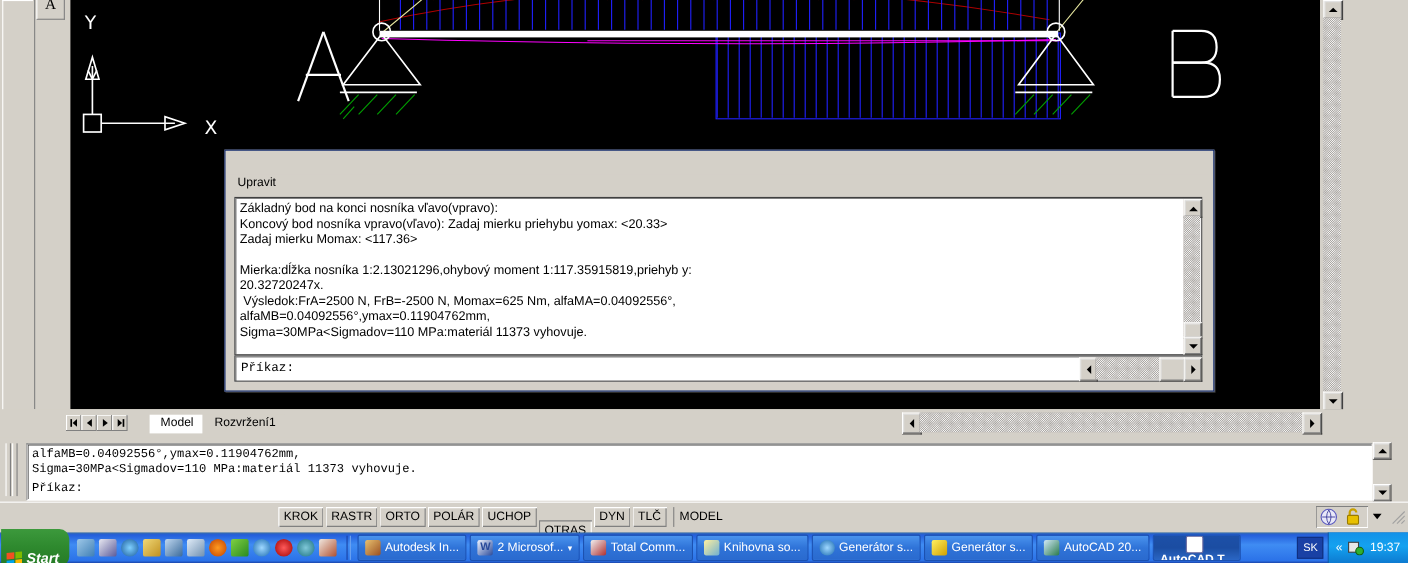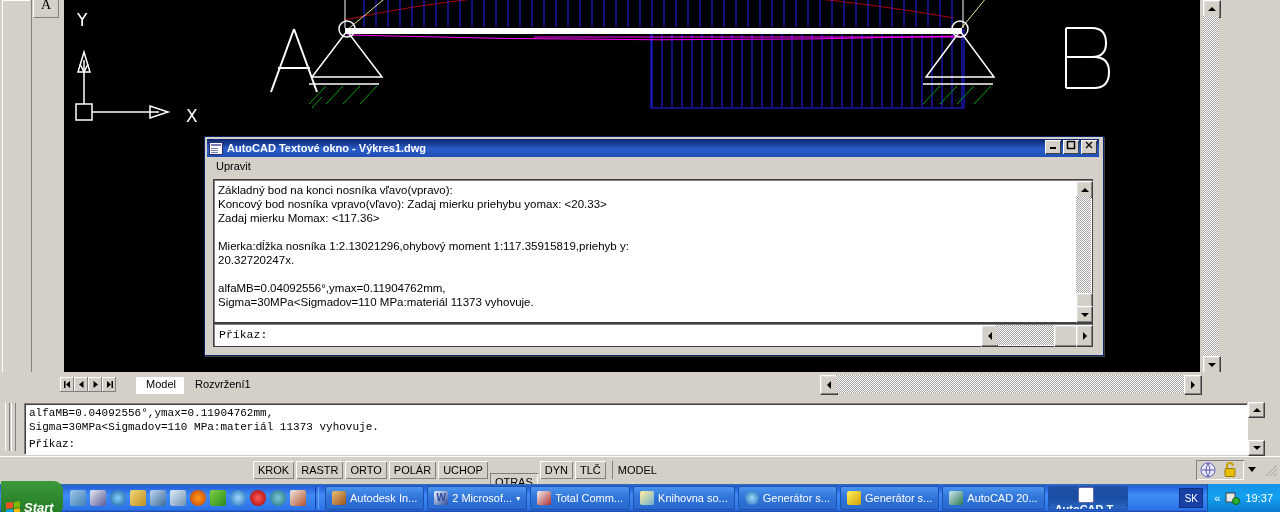--- a/index.html
+++ b/index.html
@@ -447,50 +447,30 @@
         <g stroke="#a0a0a0">
             <line x1="2" y1="14" x2="13" y2="3"></line>
             <line x1="6" y1="14" x2="13" y2="7"></line>
             <line x1="10" y1="14" x2="13" y2="11"></line>
           </g>
       </svg>
     </div>
   </div>
 
   <div class="textwin">
-    <div class="tw-title">
-      <div class="tw-icon"></div>
-      <div class="tw-title-text">AutoCAD Textové okno - Výkres1.dwg</div>
-      <div class="tw-btns">
-        <div class="tw-btn">
-          <svg width="10" height="10">
-              <rect x="2" y="7" width="6" height="2" fill="#000"></rect>
-            </svg>
-        </div>
-        <div class="tw-btn">
-          <svg width="10" height="10">
-              <rect x="1.5" y="1.5" width="7" height="7" fill="none" stroke="#000" stroke-width="1.5"></rect>
-            </svg>
-        </div>
-        <div class="tw-btn">
-          <svg width="10" height="10">
-              <path d="M2 2 L8 8 M8 2 L2 8" stroke="#000" stroke-width="1.3"></path>
-            </svg>
-        </div>
-      </div>
-    </div>
     <div class="tw-menu">
       <span>Upravit</span>
     </div>
     <div class="tw-body">
       <div class="tw-text">Základný bod na konci nosníka vľavo(vpravo):</div>
       <div class="tw-text" style="top:17px">Koncový bod nosníka vpravo(vľavo): Zadaj mierku priehybu yomax: &lt;20.33&gt;</div>
       <div class="tw-text" style="top:31px">Zadaj mierku Momax: &lt;117.36&gt;</div>
       <div class="tw-text" style="top:59px">Mierka:dĺžka nosníka 1:2.13021296,ohybový moment 1:117.35915819,priehyb y:</div>
       <div class="tw-text" style="top:73px">20.32720247x.</div>
+      <div class="tw-text" style="top:87px"> Výsledok:FrA=2500 N, FrB=-2500 N, Momax=625 Nm, alfaMA=0.04092556°,</div>
       <div class="tw-text" style="top:101px">alfaMB=0.04092556°,ymax=0.11904762mm,</div>
       <div class="tw-text" style="top:115px">Sigma=30MPa&lt;Sigmadov=110 MPa:materiál 11373 vyhovuje.</div>
       <div class="tw-vscroll">
         <div class="sb-btn" style="left:0;top:0;width:15px;height:15px;">
             <div class="arrow-up"></div>
           </div>
         <div class="tw-v-track"></div>
         <div class="sb-btn" style="left:0;top:112px;width:15px;height:13px;"></div>
         <div class="sb-btn" style="left:0;top:125px;width:15px;height:15px;">
             <div class="arrow-dn"></div>

